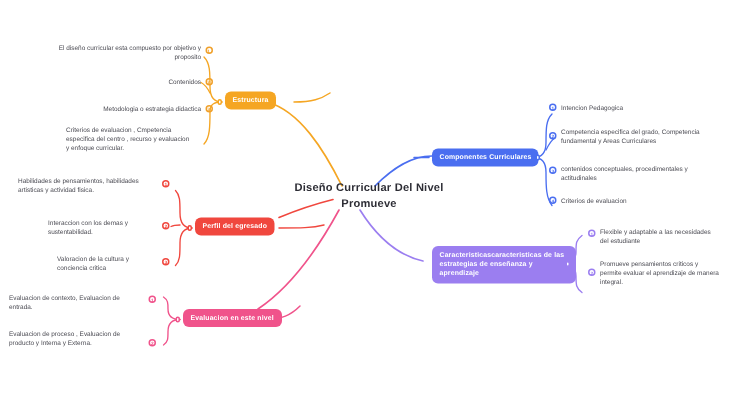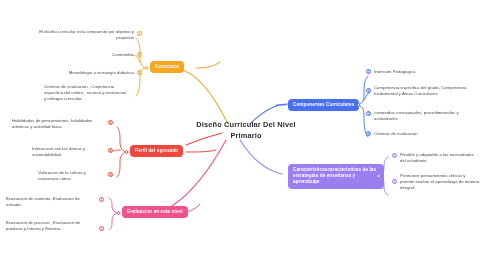--- a/index.html
+++ b/index.html
@@ -124,21 +124,21 @@
     <path d="M 276 105 C 280 105 282 105 286 105" fill="none" stroke="#4A6EF0" stroke-width="1" stroke-linecap="round"></path>
     <path d="M 356 105 C 362 105 364 101 364 95 C 364 86 364 80 368 76" fill="none" stroke="#4A6EF0" stroke-width="0.9" stroke-linecap="round"></path>
     <path d="M 356 105 C 362 105 364 109 364 115 C 364 124 364 132 368 137" fill="none" stroke="#4A6EF0" stroke-width="0.9" stroke-linecap="round"></path>
     <path d="M 364 100 C 366 96 368 93 370 92" fill="none" stroke="#4A6EF0" stroke-width="0.9" stroke-linecap="round"></path>
 
     <path d="M 240 140 C 250 156 264 170 282 174" fill="none" stroke="#9B7EF0" stroke-width="1.1" stroke-linecap="round"></path>
     <path d="M 376 176 C 382 176 384 172 384 168 C 384 162 384 160 388 157" fill="none" stroke="#9B7EF0" stroke-width="0.9" stroke-linecap="round"></path>
     <path d="M 376 176 C 382 176 384 180 384 184 C 384 190 384 192 388 195" fill="none" stroke="#9B7EF0" stroke-width="0.9" stroke-linecap="round"></path>
   </svg>
 
-  <div class="center-node" style="left:196px; top:120px; width:100px;">Diseño Curricular Del Nivel Primario</div>
+  <div class="center-node" style="left:196px; top:120px; width:100px;">Diseño Curricular Del Nivel Promueve</div>
 
   <div class="pill one-line" style="left:150px; top:61px; background:#F5A623;">Estructura</div>
   <div class="dot orange" style="left:144.5px; top:66.4px;"></div>
 
   <div class="leaf right-align" style="left:38px; top:29px; width:96px;">El diseño curricular esta compuesto por objetivo y proposito</div>
   <div class="bullet" style="left:136.5px; top:31px;">1</div>
 
   <div class="leaf right-align" style="left:60px; top:51.5px; width:74px;">Contenidos</div>
   <div class="bullet" style="left:136.5px; top:51.5px;">2</div>
 

